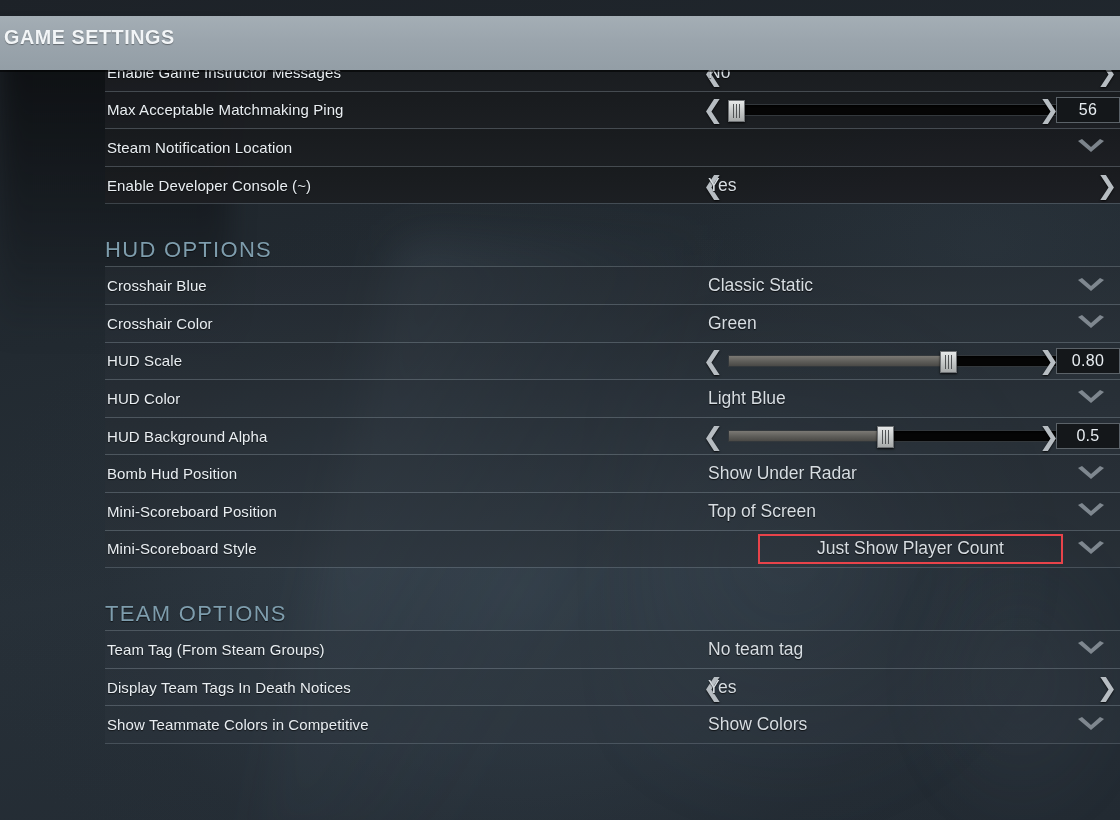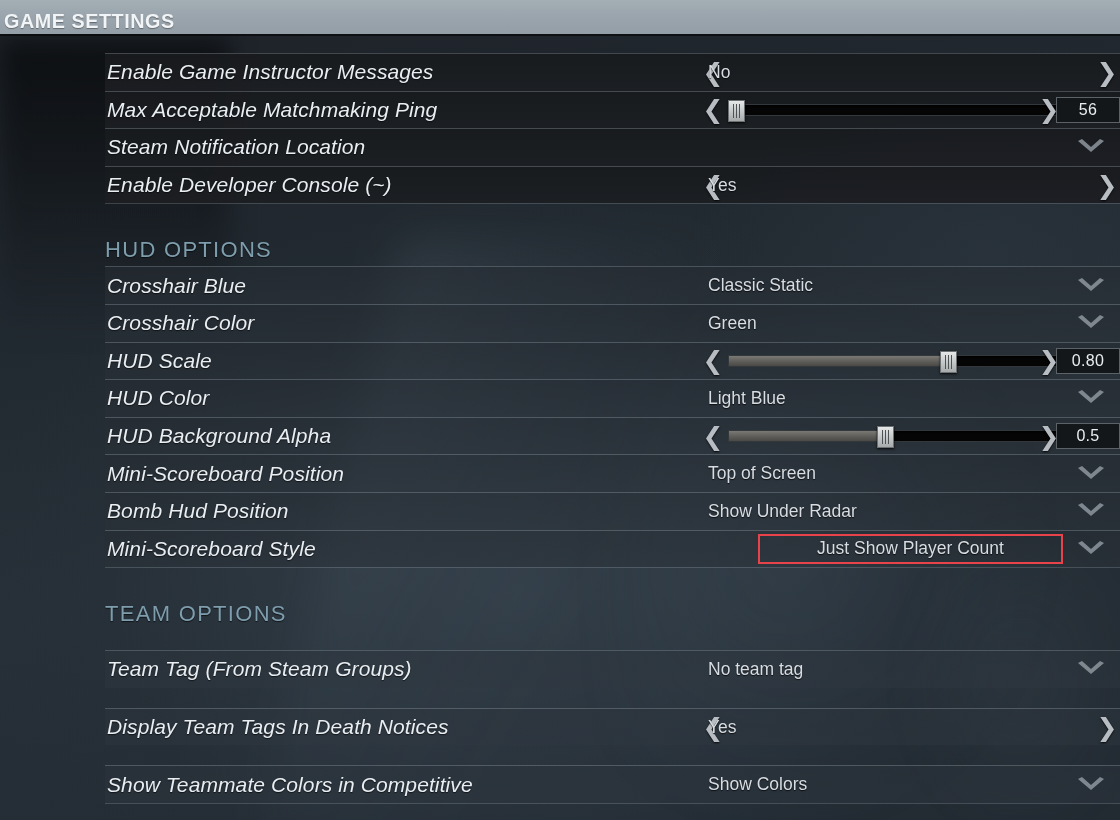--- a/index.html
+++ b/index.html
@@ -46,22 +46,22 @@
   }
   .haze-d {
     left: 900px; top: 520px; width: 240px; height: 320px;
     background: radial-gradient(ellipse at 50% 50%, rgba(110,128,144,0.10) 0%, rgba(0,0,0,0) 70%);
     filter: blur(20px);
   }
 
   
   .titlebar {
     position: absolute;
-    left: 0; top: 0;
-    width: 1120px; height: 34px;
+    left: 0; top: 16px;
+    width: 1120px; height: 54px;
     background: linear-gradient(180deg, #a4aeb5 0%, #9ba5ad 45%, #939ea6 100%);
     box-shadow: 0 2px 0 rgba(0,0,0,0.55);
     z-index: 6;
   }
   .titlebar .title {
     position: absolute;
     left: 4px; top: 9px;
     font-size: 21px;
     font-weight: bold;
     letter-spacing: 0.6px;
@@ -101,31 +101,29 @@
 
   
   .row.dark {
     background: linear-gradient(180deg, rgba(24,26,29,0.93) 0%, rgba(28,30,34,0.93) 100%);
   }
   .row.mid {
     background: linear-gradient(180deg, rgba(38,44,51,0.55) 0%, rgba(42,49,56,0.55) 100%);
   }
   .row.light {
     background: linear-gradient(180deg, rgba(44,52,60,0.42) 0%, rgba(47,55,64,0.42) 100%);
-    margin-top: 20px;
   }
 
   .row .label {
-    font-size: 21px;
+    font-size: 15px;
     color: #e9eef2;
     letter-spacing: 0.1px;
     white-space: nowrap;
     padding-left: 2px;
     text-shadow: 0 1px 1px rgba(0,0,0,0.6);
-    font-style: italic;
   }
 
   
   .ctrl {
     position: absolute;
     right: 0; top: 0;
     height: 100%;
     width: 420px;
     display: flex;
     align-items: center;
@@ -383,34 +381,34 @@
                 <i></i>
                 <i></i>
               </div>
             </div>
           </div>
           <div class="arrow right" style="right: 58px;">❯</div>
           <div class="numbox">0.5</div>
         </div>
       </div>
       <div class="row mid">
+        <div class="label">Bomb Hud Position</div>
+        <div class="ctrl">
+          <div class="value shift">Show Under Radar</div>
+          <div class="caret">
+            <svg width="30" height="18" viewBox="0 0 30 18">
+              <path d="M2 3 L15 14 L28 3 L24 1 L15 9 L6 1 Z" fill="#8e979f" opacity="0.85"></path>
+            </svg>
+          </div>
+        </div>
+      </div>
+      <div class="row mid">
         <div class="label">Mini-Scoreboard Position</div>
         <div class="ctrl">
           <div class="value shift">Top of Screen</div>
-          <div class="caret">
-            <svg width="30" height="18" viewBox="0 0 30 18">
-              <path d="M2 3 L15 14 L28 3 L24 1 L15 9 L6 1 Z" fill="#8e979f" opacity="0.85"></path>
-            </svg>
-          </div>
-        </div>
-      </div>
-      <div class="row mid">
-        <div class="label">Bomb Hud Position</div>
-        <div class="ctrl">
-          <div class="value shift">Show Under Radar</div>
           <div class="caret">
             <svg width="30" height="18" viewBox="0 0 30 18">
               <path d="M2 3 L15 14 L28 3 L24 1 L15 9 L6 1 Z" fill="#8e979f" opacity="0.85"></path>
             </svg>
           </div>
         </div>
       </div>
       <div class="row mid lastborder">
         <div class="label">Mini-Scoreboard Style</div>
         <div class="ctrl">

